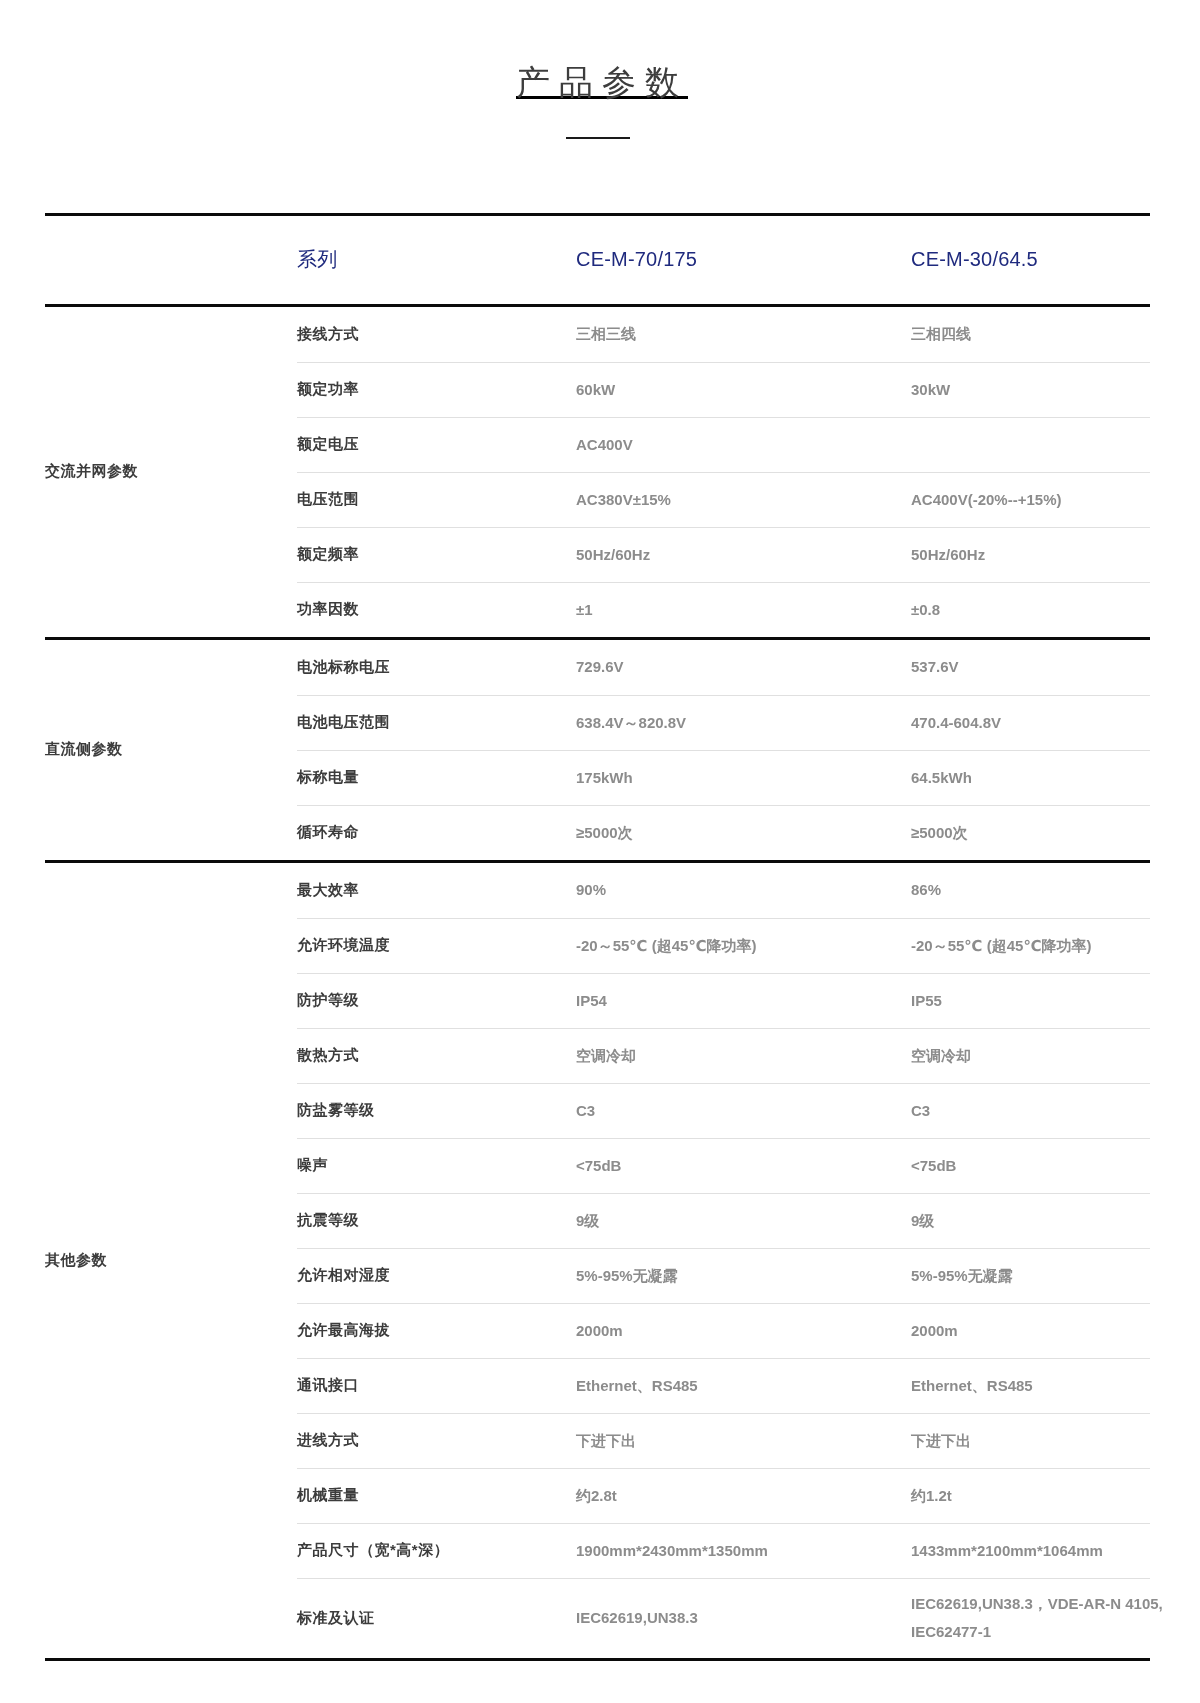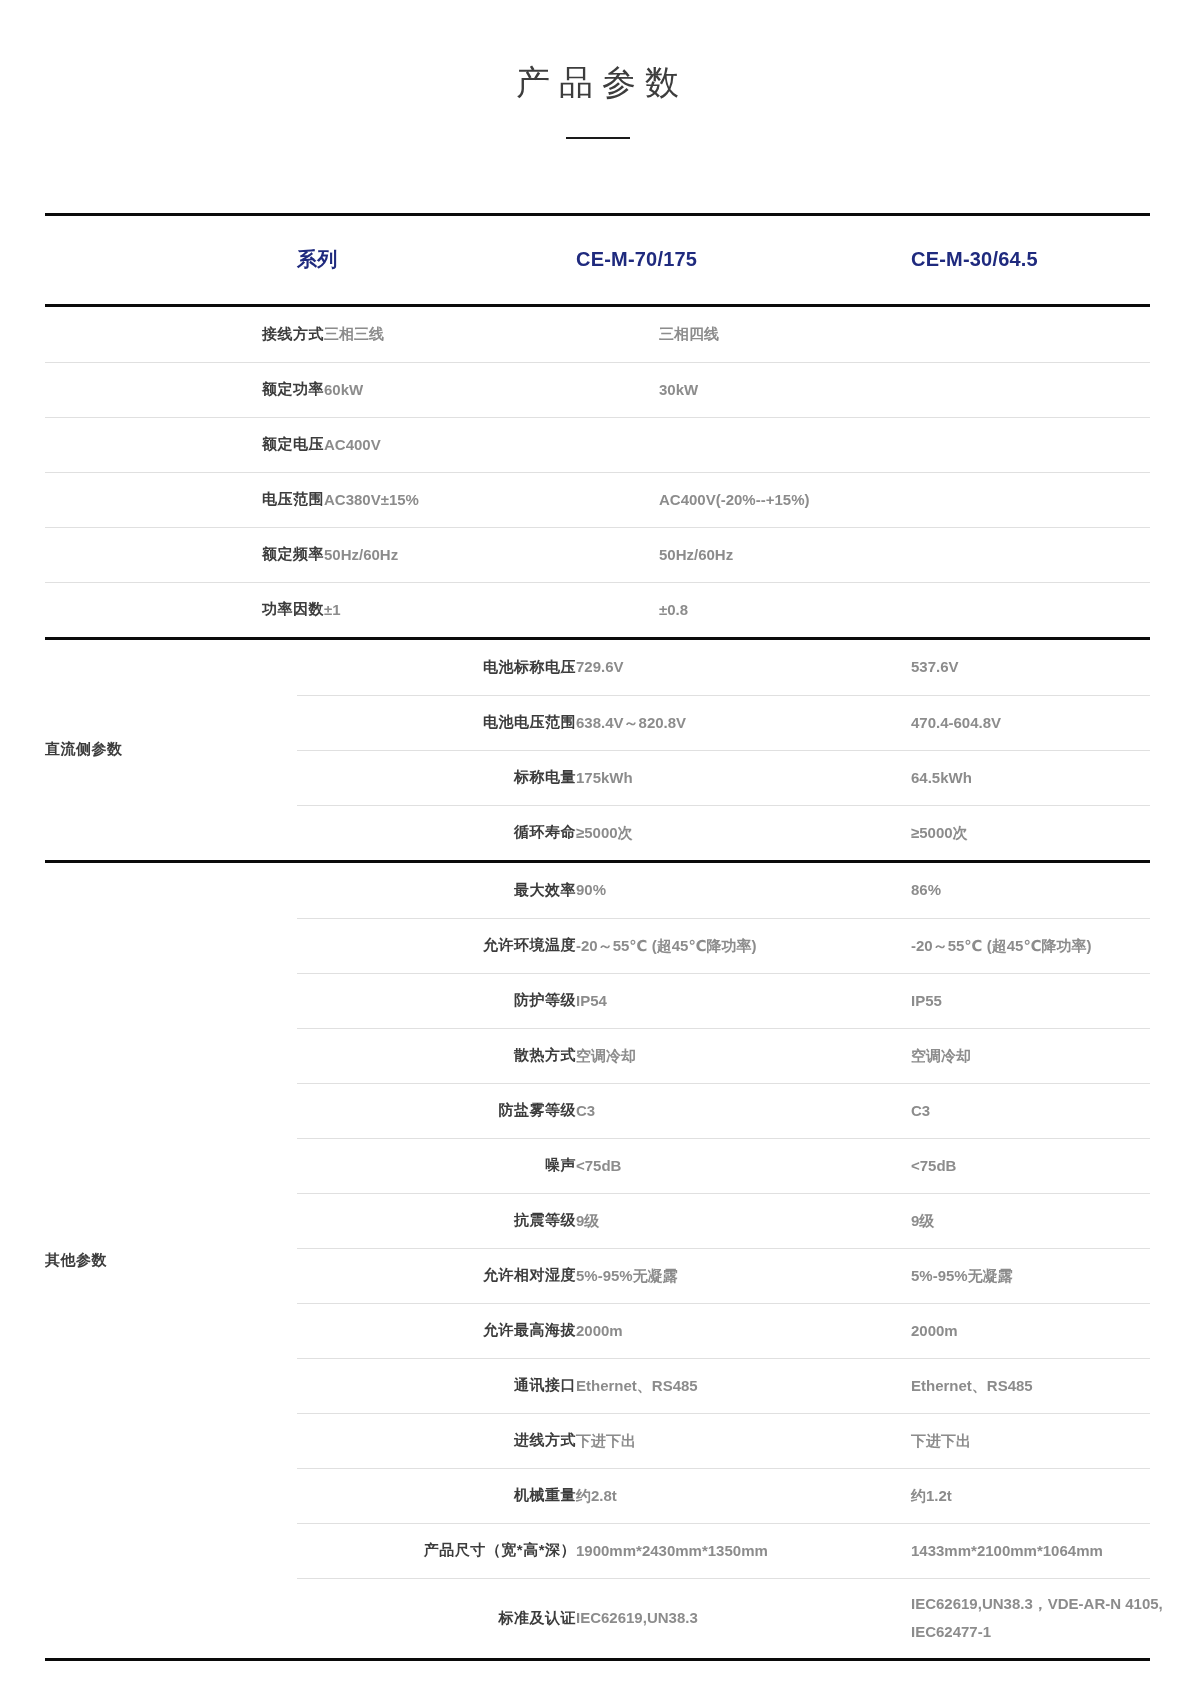--- a/index.html
+++ b/index.html
@@ -10,53 +10,53 @@
     --value-text:#8c8c8c;
     --title-text:#3d3d3d;
   }
   *{box-sizing:border-box;}
   html,body{margin:0;padding:0;}
   body{
     width:1200px;height:1703px;background:#ffffff;overflow:hidden;
     font-family:"Liberation Sans","DejaVu Sans",sans-serif;
   }
   .page{padding:0 50px 0 45px;}
-  .title-block{padding-top:62px;text-align:center;}
+  .title-block{padding-top:62px;text-align:center;text-decoration:underline;}
   .title{
     margin:0;font-size:34px;line-height:1.2;font-weight:300;
     color:var(--title-text);letter-spacing:9px;text-indent:9px;
   }
   .title-underline{
     width:64px;height:2px;background:#1a1a1a;margin:34px auto 0;
   }
   .spec-table{margin-top:74px;border-bottom:3px solid var(--heavy-rule);}
   .header-row{
     display:grid;grid-template-columns:252px 279px 335px 1fr;
     align-items:center;height:91px;border-top:3px solid var(--heavy-rule);
   }
   .h-cell{
-    font-size:20px;font-weight:700;color:var(--header-accent);
+    font-size:20px;font-weight:400;color:var(--header-accent);
     white-space:pre;letter-spacing:0.2px;
   }
   .section{display:flex;border-top:3px solid var(--heavy-rule);}
   .group-cell{width:252px;flex:none;display:flex;align-items:center;}
   .group-label{
     font-size:15px;font-weight:600;color:var(--label-text);
     letter-spacing:0.5px;white-space:pre;
   }
   .rows{flex:1 1 auto;min-width:0;}
   .row{
     display:grid;grid-template-columns:279px 335px 1fr;
     align-items:center;min-height:55px;
   }
   .row + .row{border-top:1px solid var(--divider);}
   .row-tall{min-height:80px;}
   .row-label{
     font-size:15px;font-weight:600;color:var(--label-text);
-    letter-spacing:0.5px;white-space:pre;text-align:right;
+    letter-spacing:0.5px;white-space:pre;
   }
   .cell{
     font-size:15px;font-weight:700;color:var(--value-text);
     white-space:pre;line-height:1.9;overflow:visible;
   }
 </style>
 </head>
 <body>
 
 <div class="page">
@@ -67,20 +67,23 @@
 
   <div class="spec-table">
     <div class="header-row">
       <div class="h-cell"></div>
       <div class="h-cell">系列</div>
       <div class="h-cell">CE-M-70/175</div>
       <div class="h-cell">CE-M-30/64.5</div>
     </div>
     <div id="sections">
         <div class="section">
+          <div class="group-cell">
+            <div class="group-label">交流并网参数</div>
+          </div>
           <div class="rows">
             <div class="row">
               <div class="row-label">接线方式</div>
               <div class="cell">三相三线</div>
               <div class="cell">三相四线</div>
             </div>
             <div class="row">
               <div class="row-label">额定功率</div>
               <div class="cell">60kW</div>
               <div class="cell">30kW</div>

